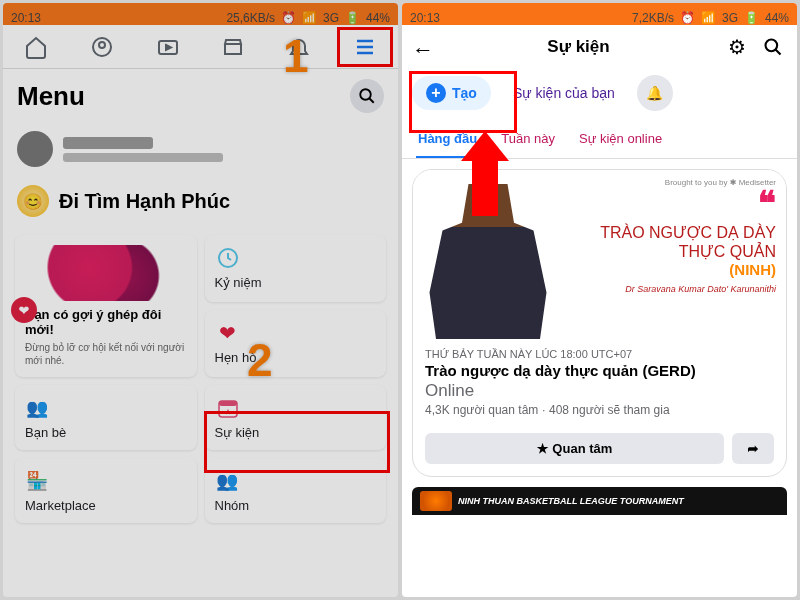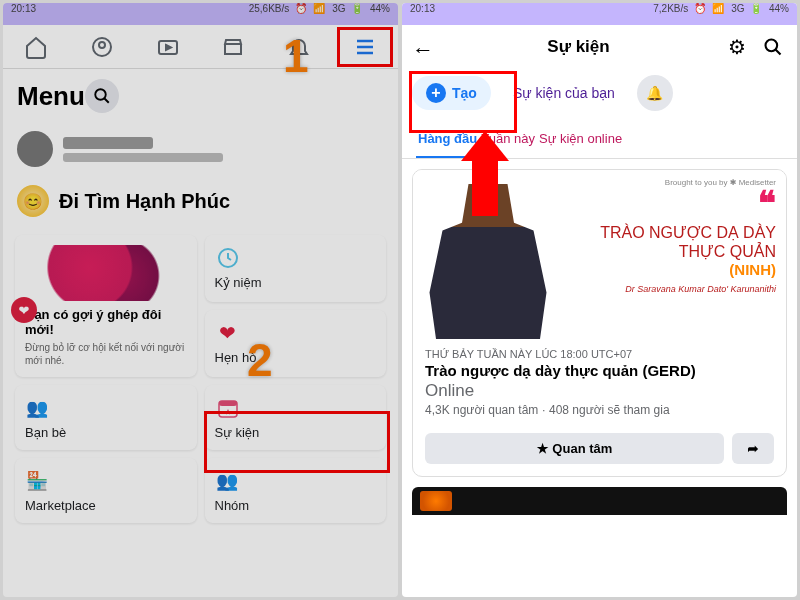--- a/index.html
+++ b/index.html
@@ -1,25 +1,25 @@
 <!DOCTYPE html>
 <html><head>
 <meta charset="utf-8">
 <style>
 *{margin:0;padding:0;box-sizing:border-box;font-family:-apple-system,Helvetica,Arial,sans-serif}
 body{background:#d0d0d0;width:800px;height:600px;display:flex;gap:4px;padding:3px}
 .phone{flex:1;background:#fff;border-radius:4px;overflow:hidden;display:flex;flex-direction:column;position:relative}
 .phone.dim{filter:brightness(.88) grayscale(.05)}
-.statusbar{height:22px;background:#c4b5fd;display:flex;align-items:flex-start;padding:0 8px;font-size:10px;color:#444;justify-content:space-between}
+.statusbar{height:22px;background:#f97316;display:flex;align-items:flex-end;padding:0 8px;font-size:12px;color:#444;justify-content:space-between}
 .statusbar .right{display:flex;gap:6px;align-items:center}
 .topnav{height:44px;display:flex;align-items:center;justify-content:space-around;background:#fff;border-bottom:1px solid #ddd}
 .topnav .ic{width:26px;height:26px;display:flex;align-items:center;justify-content:center;color:#606770}
 .topnav .ic svg{width:24px;height:24px}
 .menu-btn{color:#1877f2!important}
-.sec-title{display:flex;align-items:center;justify-content:flex-start;padding:10px 14px}
+.sec-title{display:flex;align-items:center;justify-content:space-between;padding:10px 14px}
 .sec-title h1{font-size:26px;font-weight:700}
 .circlebtn{width:34px;height:34px;border-radius:50%;background:#e4e6eb;display:flex;align-items:center;justify-content:center}
 .profile-row{display:flex;align-items:center;gap:10px;padding:8px 14px}
 .avatar{width:36px;height:36px;border-radius:50%;background:#777}
 .suggest{display:flex;align-items:center;gap:10px;padding:10px 14px}
 .suggest .av{width:32px;height:32px;border-radius:50%;background:radial-gradient(#fceabb,#f8b500);display:flex;align-items:center;justify-content:center;font-size:16px}
 .grid{display:grid;grid-template-columns:1fr 1fr;gap:8px;padding:8px 12px}
 .card{background:#fff;border-radius:8px;box-shadow:0 1px 3px rgba(0,0,0,.1);padding:10px;display:flex;flex-direction:column;gap:4px;position:relative;min-height:64px}
 .card .cicon{width:26px;height:26px;display:flex;align-items:center;justify-content:center}
 .card .clabel{font-size:13px;font-weight:400;color:#1c1e21}
@@ -33,24 +33,24 @@
 
 .hdr{display:flex;align-items:center;padding:8px 10px;gap:8px}
 .hdr .back{font-size:22px;color:#000}
 .hdr .title{flex:1;text-align:center;font-size:17px;font-weight:600}
 .hdr .ic2{width:28px;height:28px;display:flex;align-items:center;justify-content:center;font-size:20px}
 .chiprow{display:flex;gap:8px;padding:6px 10px;align-items:center}
 .chip{padding:7px 14px;border-radius:18px;background:#e7f3ff;color:#1877f2;font-weight:600;font-size:14px;display:flex;align-items:center;gap:6px}
 .chip.plain{background:transparent;color:#4c1d95;font-weight:500}
 .chip.gray{background:#e4e6eb;color:#1c1e21;width:36px;height:36px;padding:0;justify-content:center;border-radius:50%}
 .plus{width:20px;height:20px;border-radius:50%;background:#1877f2;color:#fff;display:flex;align-items:center;justify-content:center;font-size:16px;font-weight:700}
-.tabs{display:flex;padding:8px 14px 0;border-bottom:1px solid #ddd;font-size:13px}
+.tabs{display:flex;gap:20px;padding:8px 14px 0;border-bottom:1px solid #ddd;font-size:13px}
 .tab{padding:6px 2px 10px;color:#be185d}
 .tab.active{color:#1877f2;font-weight:600;border-bottom:2px solid #1877f2}
-.event-card{margin:10px;border:1px solid #ddd;border-radius:10px;overflow:hidden}
+.event-card{margin:10px;border:1px solid #ddd;border-radius:20px;overflow:hidden}
 .event-img{height:170px;background:#fff;position:relative;padding:8px 10px;display:flex}
 .event-img .person{width:130px;height:155px;border-radius:6px;background:linear-gradient(#6b4226 0%,#6b4226 28%,#2a2a3a 28%,#2a2a3a 100%);clip-path:polygon(35% 0,65% 0,70% 25%,85% 30%,95% 70%,90% 100%,10% 100%,5% 70%,15% 30%,30% 25%);margin-top:6px}
 .event-img .txt{flex:1;text-align:right;padding-left:6px}
 .event-img .brand{font-size:8px;color:#888}
 .event-img .q{font-size:34px;color:#e91e63;font-weight:800;margin-top:-4px}
 .event-img .etitle{font-size:16px;font-weight:400;color:#b71c1c;line-height:1.2}
 .event-img .gerd{color:#ff8800;font-size:15px;font-weight:700}
 .event-img .dr{font-size:9px;color:#b71c1c;font-style:italic;margin-top:6px}
 .event-body{padding:8px 12px}
 .event-body .time{font-size:11px;color:#65676b;font-weight:500}
@@ -240,19 +240,20 @@
     <div class="event-actions">
       <div class="actbtn">
           <span>★</span>
           <span>Quan tâm</span>
         </div>
       <div class="actbtn small">➦</div>
     </div>
   </div>
   <div class="bball">
     <div class="logo"></div>
+    <span style="font-weight:700;font-style:italic">NINH THUAN BASKETBALL LEAGUE TOURNAMENT</span>
   </div>
   <div class="redbox" style="top:68px;left:7px;width:108px;height:62px"></div>
   <div class="arrow" style="top:128px;left:70px">
     <div class="arrow-head"></div>
     <div class="arrow-body" style="margin-left:0"></div>
   </div>
 </div>
 
 </body></html>

